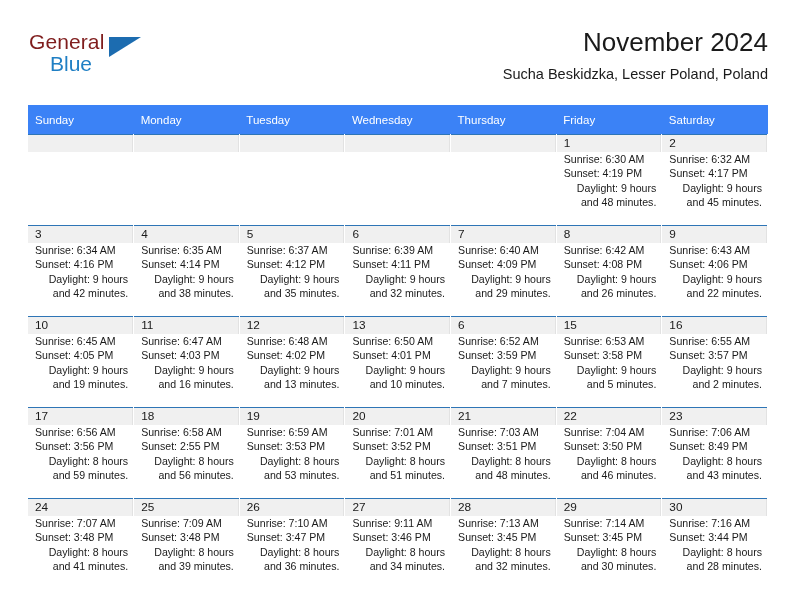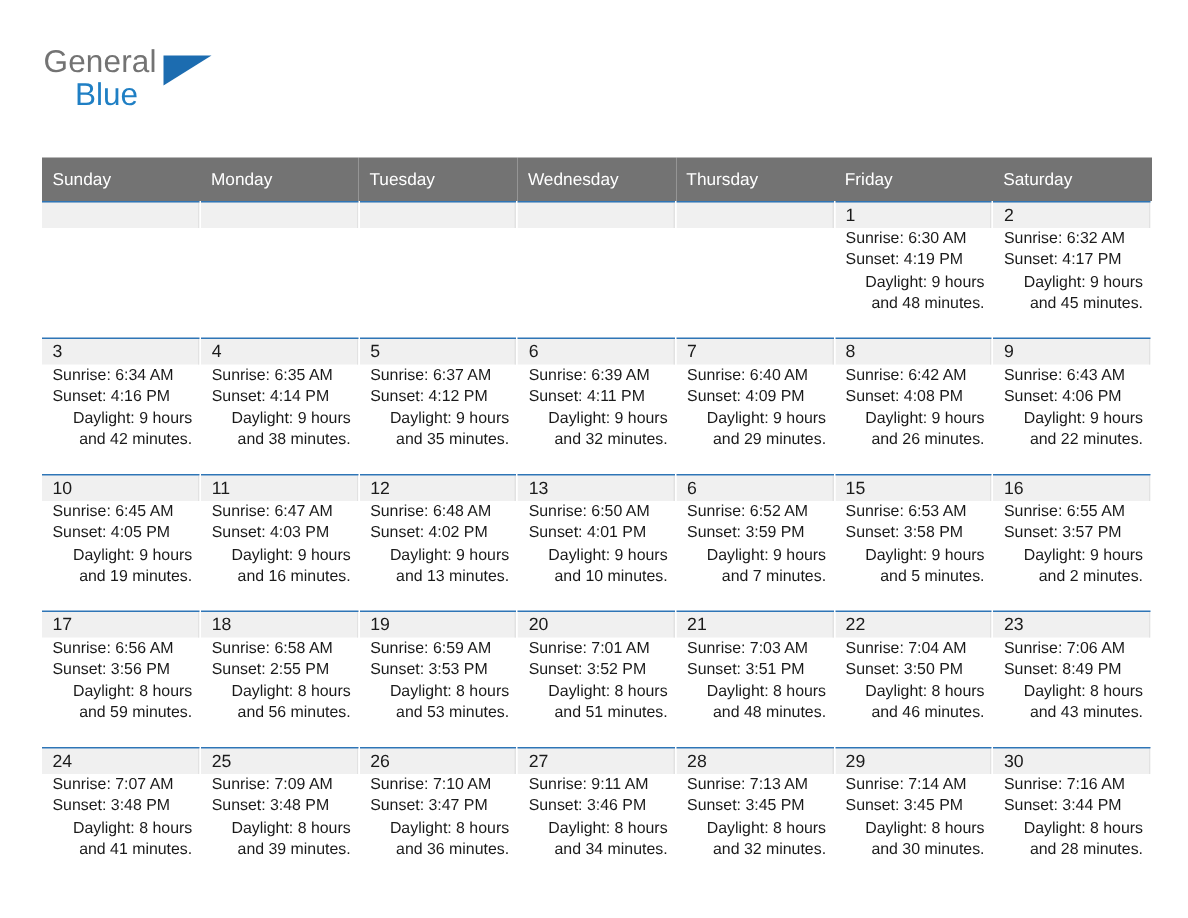--- a/index.html
+++ b/index.html
@@ -35,21 +35,21 @@
     top: 4px;
     width: 200px;
     height: 58px;
   }
   .brand-general {
     position: absolute;
     left: 1px;
     top: 0px;
     font-size: 21px;
     letter-spacing: 0.1px;
-    color: #737373;
+    color: #7f1d1d;
     font-family: "Liberation Sans", sans-serif;
   }
   .brand-blue {
     position: absolute;
     left: 22px;
     top: 22px;
     font-size: 21px;
     color: #1f7fc4;
     font-family: Liberation Sans, sans-serif;
   }
@@ -87,21 +87,21 @@
   
   .calendar {
     position: absolute;
     left: 28px;
     top: 105px;
     width: 740px;
     border-collapse: collapse;
     table-layout: fixed;
   }
   .calendar th {
-    background: #737373;
+    background: #3b82f6;
     color: #ffffff;
     font-size: 11.5px;
     font-weight: normal;
     text-align: left;
     padding: 5px 0 5px 7px;
     height: 19px;
     border: none;
   }
   .calendar td {
     width: 105.7px;
@@ -148,20 +148,24 @@
 <div class="page">
 
   <div class="top">
 
     <div class="brand">
       <span class="brand-general">General</span>
       <span class="brand-triangle"></span>
       <span class="brand-blue">Blue</span>
     </div>
 
+    <div class="title-wrap">
+      <div class="cal-title">November 2024</div>
+      <div class="cal-subtitle">Sucha Beskidzka, Lesser Poland, Poland</div>
+    </div>
 
   </div>
 
   <table class="calendar">
     <thead>
       <tr id="weekday-row">
           <th>Sunday</th>
           <th>Monday</th>
           <th>Tuesday</th>
           <th>Wednesday</th>

